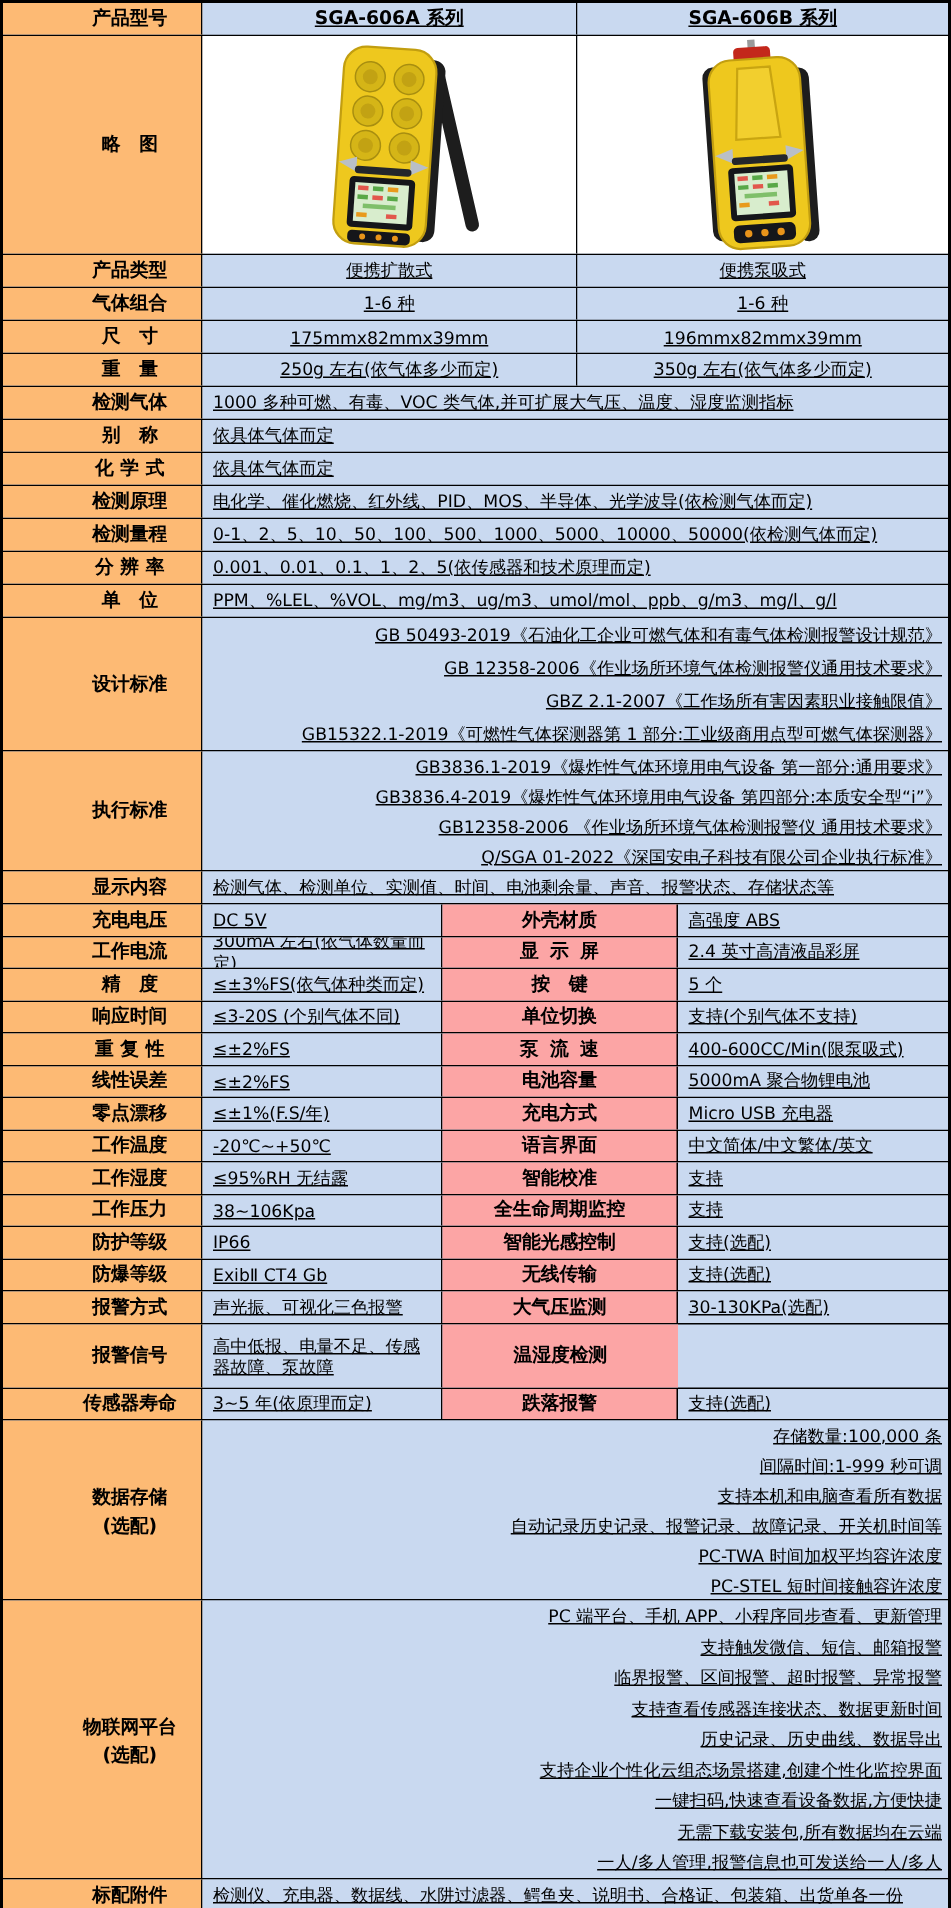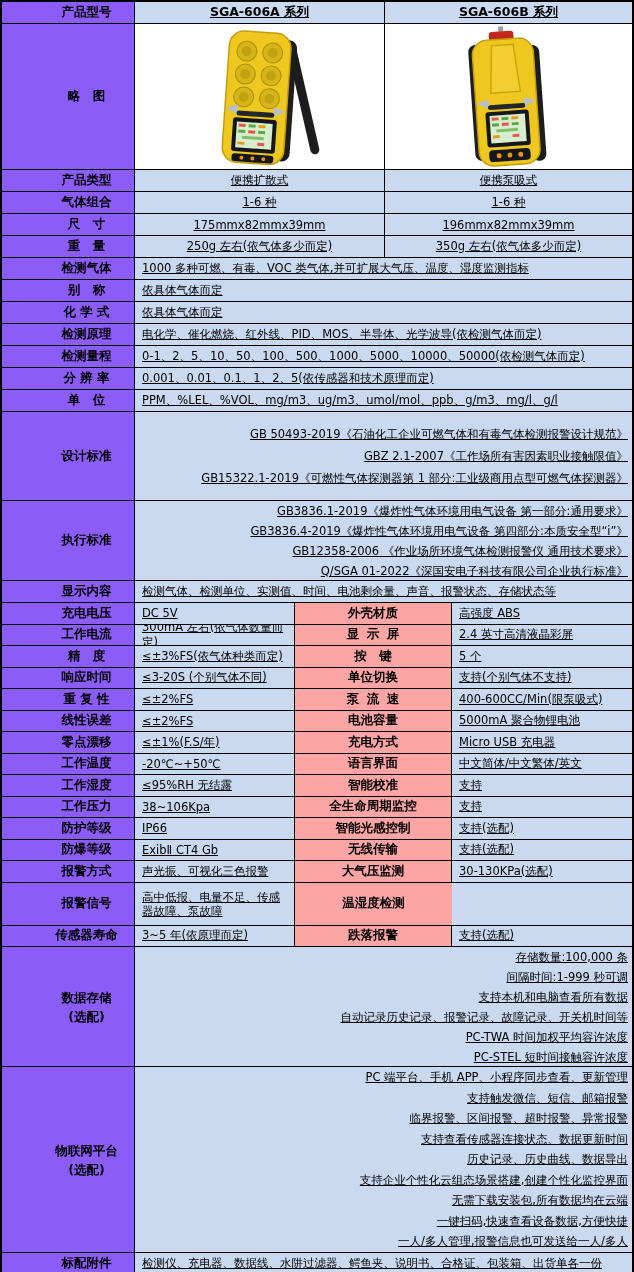--- a/index.html
+++ b/index.html
@@ -12,21 +12,21 @@
     color:#000;
   }
   .row{display:flex;box-sizing:border-box;border-bottom:1.5px solid #000;}
   .row:last-child{border-bottom:none;}
   .cell{
     box-sizing:border-box;
     border-right:1.5px solid #000;
     display:flex;align-items:center;overflow:hidden;
   }
   .cell:last-child{border-right:none;}
-  .lab{width:133px;background:#8b5cf6;font-weight:bold;font-size:12.5px;justify-content:center;text-align:center;flex-shrink:0;padding-left:37px;}
+  .lab{width:133px;background:#fdba74;font-weight:bold;font-size:12.5px;justify-content:center;text-align:center;flex-shrink:0;padding-left:37px;}
   .lab.two{flex-direction:column;line-height:19px;}
   .val{background:#C9D9F0;font-size:11.5px;text-decoration:underline;}
   .center{justify-content:center;text-align:center;}
   .left{padding-left:7px;padding-right:4px;}
   .wa{width:250px;flex-shrink:0;}
   .wb{flex:1;}
   .wv1{width:160px;flex-shrink:0;}
   .wl2{width:157px;flex-shrink:0;background:#fca5a5;font-weight:bold;font-size:12.5px;justify-content:center;text-align:center;font-family:Liberation Mono, monospace;}
   .wv2{flex:1;}
   .wspan{flex:1;}
@@ -179,20 +179,21 @@
   </div>
   <div class="row h22">
     <div class="cell lab">单　位</div>
     <div class="cell val left wspan">PPM、%LEL、%VOL、mg/m3、ug/m3、umol/mol、ppb、g/m3、mg/l、g/l</div>
   </div>
 
   <div class="row" style="height:89px">
     <div class="cell lab">设计标准</div>
     <div class="cell val lines lh22 wspan">
       <div>GB 50493-2019《石油化工企业可燃气体和有毒气体检测报警设计规范》</div>
+      <div>GB 12358-2006《作业场所环境气体检测报警仪通用技术要求》</div>
       <div>GBZ 2.1-2007《工作场所有害因素职业接触限值》</div>
       <div>GB15322.1-2019《可燃性气体探测器第 1 部分:工业级商用点型可燃气体探测器》</div>
     </div>
   </div>
 
   <div class="row" style="height:80px">
     <div class="cell lab">执行标准</div>
     <div class="cell val lines lh20 wspan">
       <div>GB3836.1-2019《爆炸性气体环境用电气设备 第一部分:通用要求》</div>
       <div>GB3836.4-2019《爆炸性气体环境用电气设备 第四部分:本质安全型“i”》</div>
@@ -316,22 +317,22 @@
       <div>物联网平台</div>
       <div>(选配)</div>
     </div>
     <div class="cell val lines lh205 wspan">
       <div>PC 端平台、手机 APP、小程序同步查看、更新管理</div>
       <div>支持触发微信、短信、邮箱报警</div>
       <div>临界报警、区间报警、超时报警、异常报警</div>
       <div>支持查看传感器连接状态、数据更新时间</div>
       <div>历史记录、历史曲线、数据导出</div>
       <div>支持企业个性化云组态场景搭建,创建个性化监控界面</div>
+      <div>一键扫码,快速查看设备数据,方便快捷</div>
       <div>无需下载安装包,所有数据均在云端</div>
-      <div>一键扫码,快速查看设备数据,方便快捷</div>
       <div>一人/多人管理,报警信息也可发送给一人/多人</div>
     </div>
   </div>
 
   <div class="row" style="height:21px">
     <div class="cell lab">标配附件</div>
     <div class="cell val left wspan">检测仪、充电器、数据线、水阱过滤器、鳄鱼夹、说明书、合格证、包装箱、出货单各一份</div>
   </div>
 
 </div>

